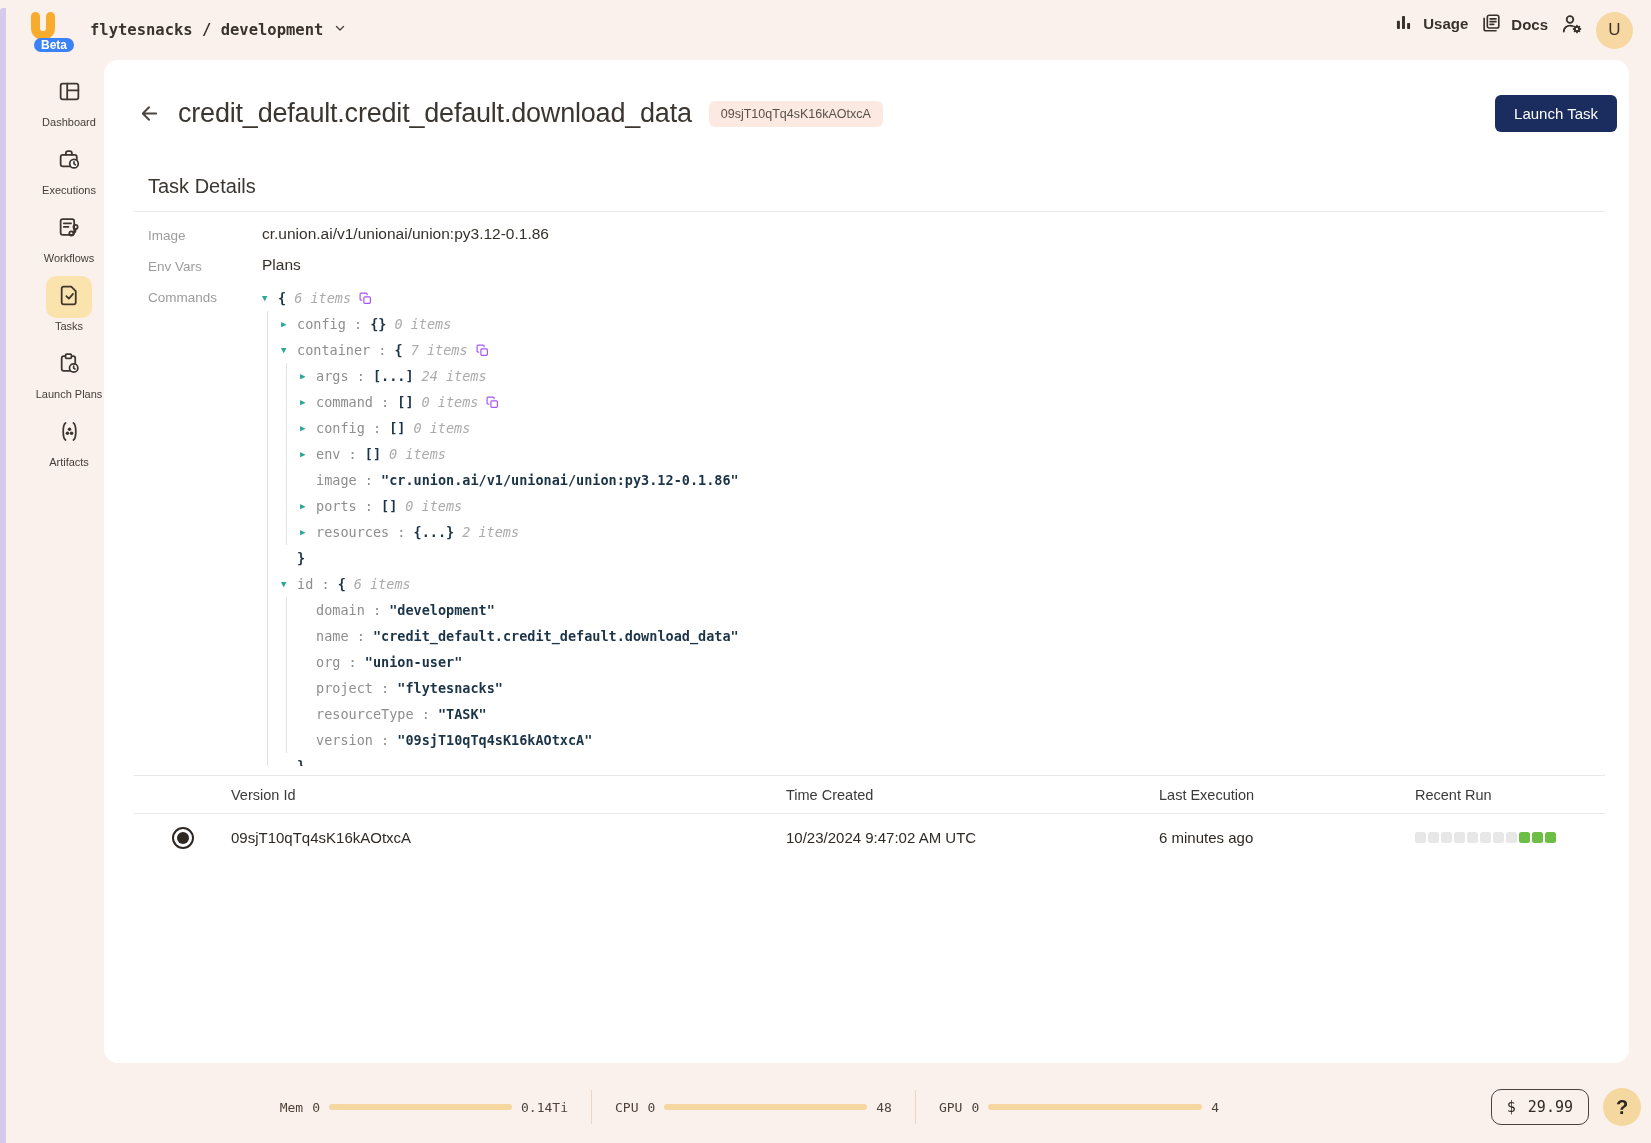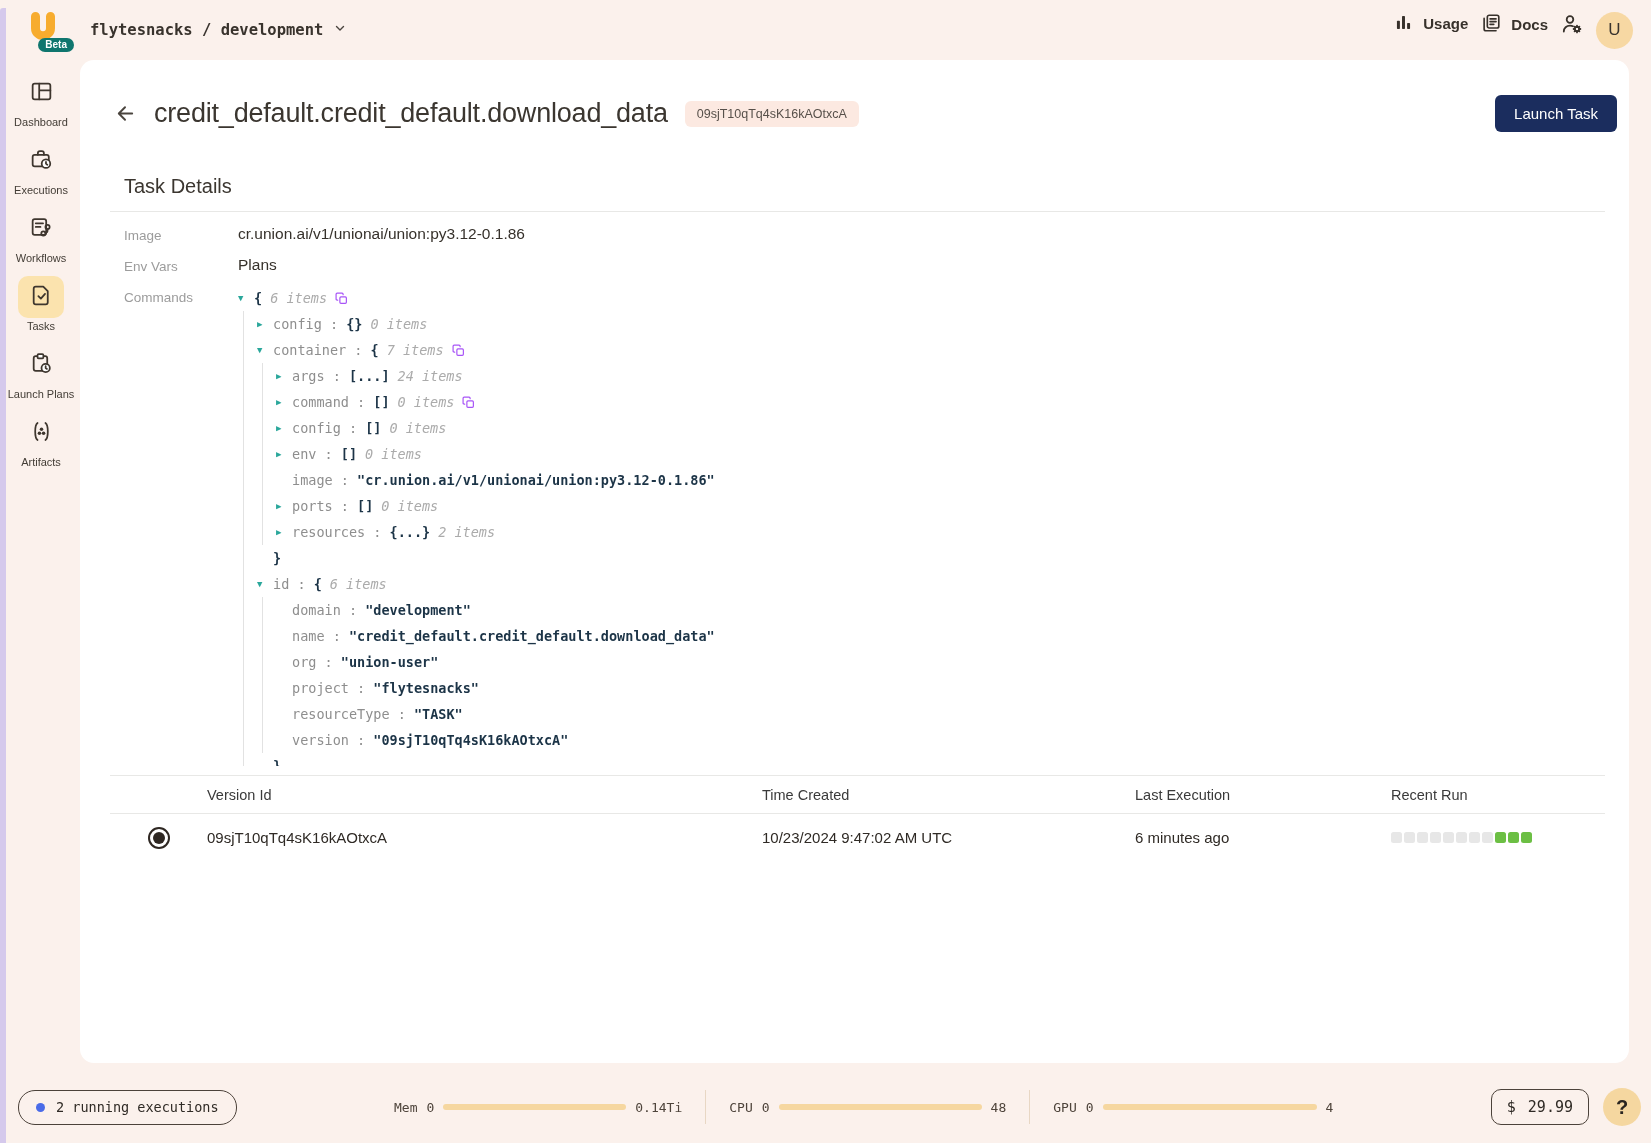--- a/index.html
+++ b/index.html
@@ -6,32 +6,32 @@
   body{
     width:1651px;height:1143px;overflow:hidden;position:relative;
     background:#FBF1EC;font-family:"Liberation Sans",sans-serif;
     -webkit-font-smoothing:antialiased;
   }
   .accent-strip{position:absolute;left:0;top:8px;bottom:0;width:6px;background:#D5C9EC;border-radius:3px 0 0 0;z-index:5}
 
   
   .topbar{height:60px;display:flex;align-items:center;padding:0 18px 0 28px;position:relative;z-index:2}
   .logo{position:relative;width:32px;height:36px;margin-right:30px;cursor:pointer;flex:none}
-  .logo .beta{position:absolute;right:-14px;bottom:-4px;background:#0f766e;color:#fff;font-size:10px;font-weight:700;
+  .logo .beta{position:absolute;right:-14px;bottom:-4px;background:#3b82f6;color:#fff;font-size:12px;font-weight:700;
     padding:2px 7px;border-radius:8px;line-height:10px}
   .breadcrumb{display:flex;align-items:center;gap:10px;cursor:pointer;
     font-family:"DejaVu Sans Mono",monospace;font-weight:700;font-size:15.5px;color:#39332D}
   .top-right{margin-left:auto;display:flex;align-items:flex-start;gap:12px}
   .top-link{display:flex;align-items:center;gap:9px;font-size:15px;font-weight:700;color:#37312B;cursor:pointer}
   .avatar{width:37px;height:37px;border-radius:50%;background:#F7D8A3;display:flex;align-items:center;justify-content:center;
     font-size:17px;color:#3A342E;cursor:pointer}
 
   
   .layout{display:flex;height:1003px}
-  .sidebar{width:74px;flex:none;padding-top:12px;display:flex;flex-direction:column;align-items:flex-start;gap:11px;margin-left:6px}
+  .sidebar{width:98px;flex:none;padding-top:12px;display:flex;flex-direction:column;align-items:flex-end;gap:11px;margin-left:6px}
   .side-item{display:flex;flex-direction:column;align-items:center;gap:2px;width:70px;cursor:pointer}
   .icon-wrap{width:46px;height:42px;border-radius:10px;display:flex;align-items:center;justify-content:center}
   .side-item.selected .icon-wrap{background:#FBE3AE}
   .side-label{font-size:11px;color:#433D36;text-align:center;line-height:13px}
 
   .panel{flex:1;background:#fff;border-radius:14px;margin-right:22px;overflow:hidden}
   .panel-inner{padding:0 12px 0 30px}
 
   
   .page-head{display:flex;align-items:center;gap:17px;padding-top:20px;padding-left:4px}
@@ -306,24 +306,20 @@
               </div>
             </div>
           </div>
       </div>
 
     </div>
   </main>
 </div>
 
 <footer class="statusbar">
-  <div class="run-pill">
-    <span class="run-dot"></span>
-    <span>2 running executions</span>
-  </div>
   <div class="meters">
       <div class="meter">
         <span>Mem</span>
         <span>0</span>
         <span class="bar" style="width: 183px;"></span>
         <span>0.14Ti</span>
       </div>
       <span class="m-div"></span>
       <div class="meter">
         <span>CPU</span>

